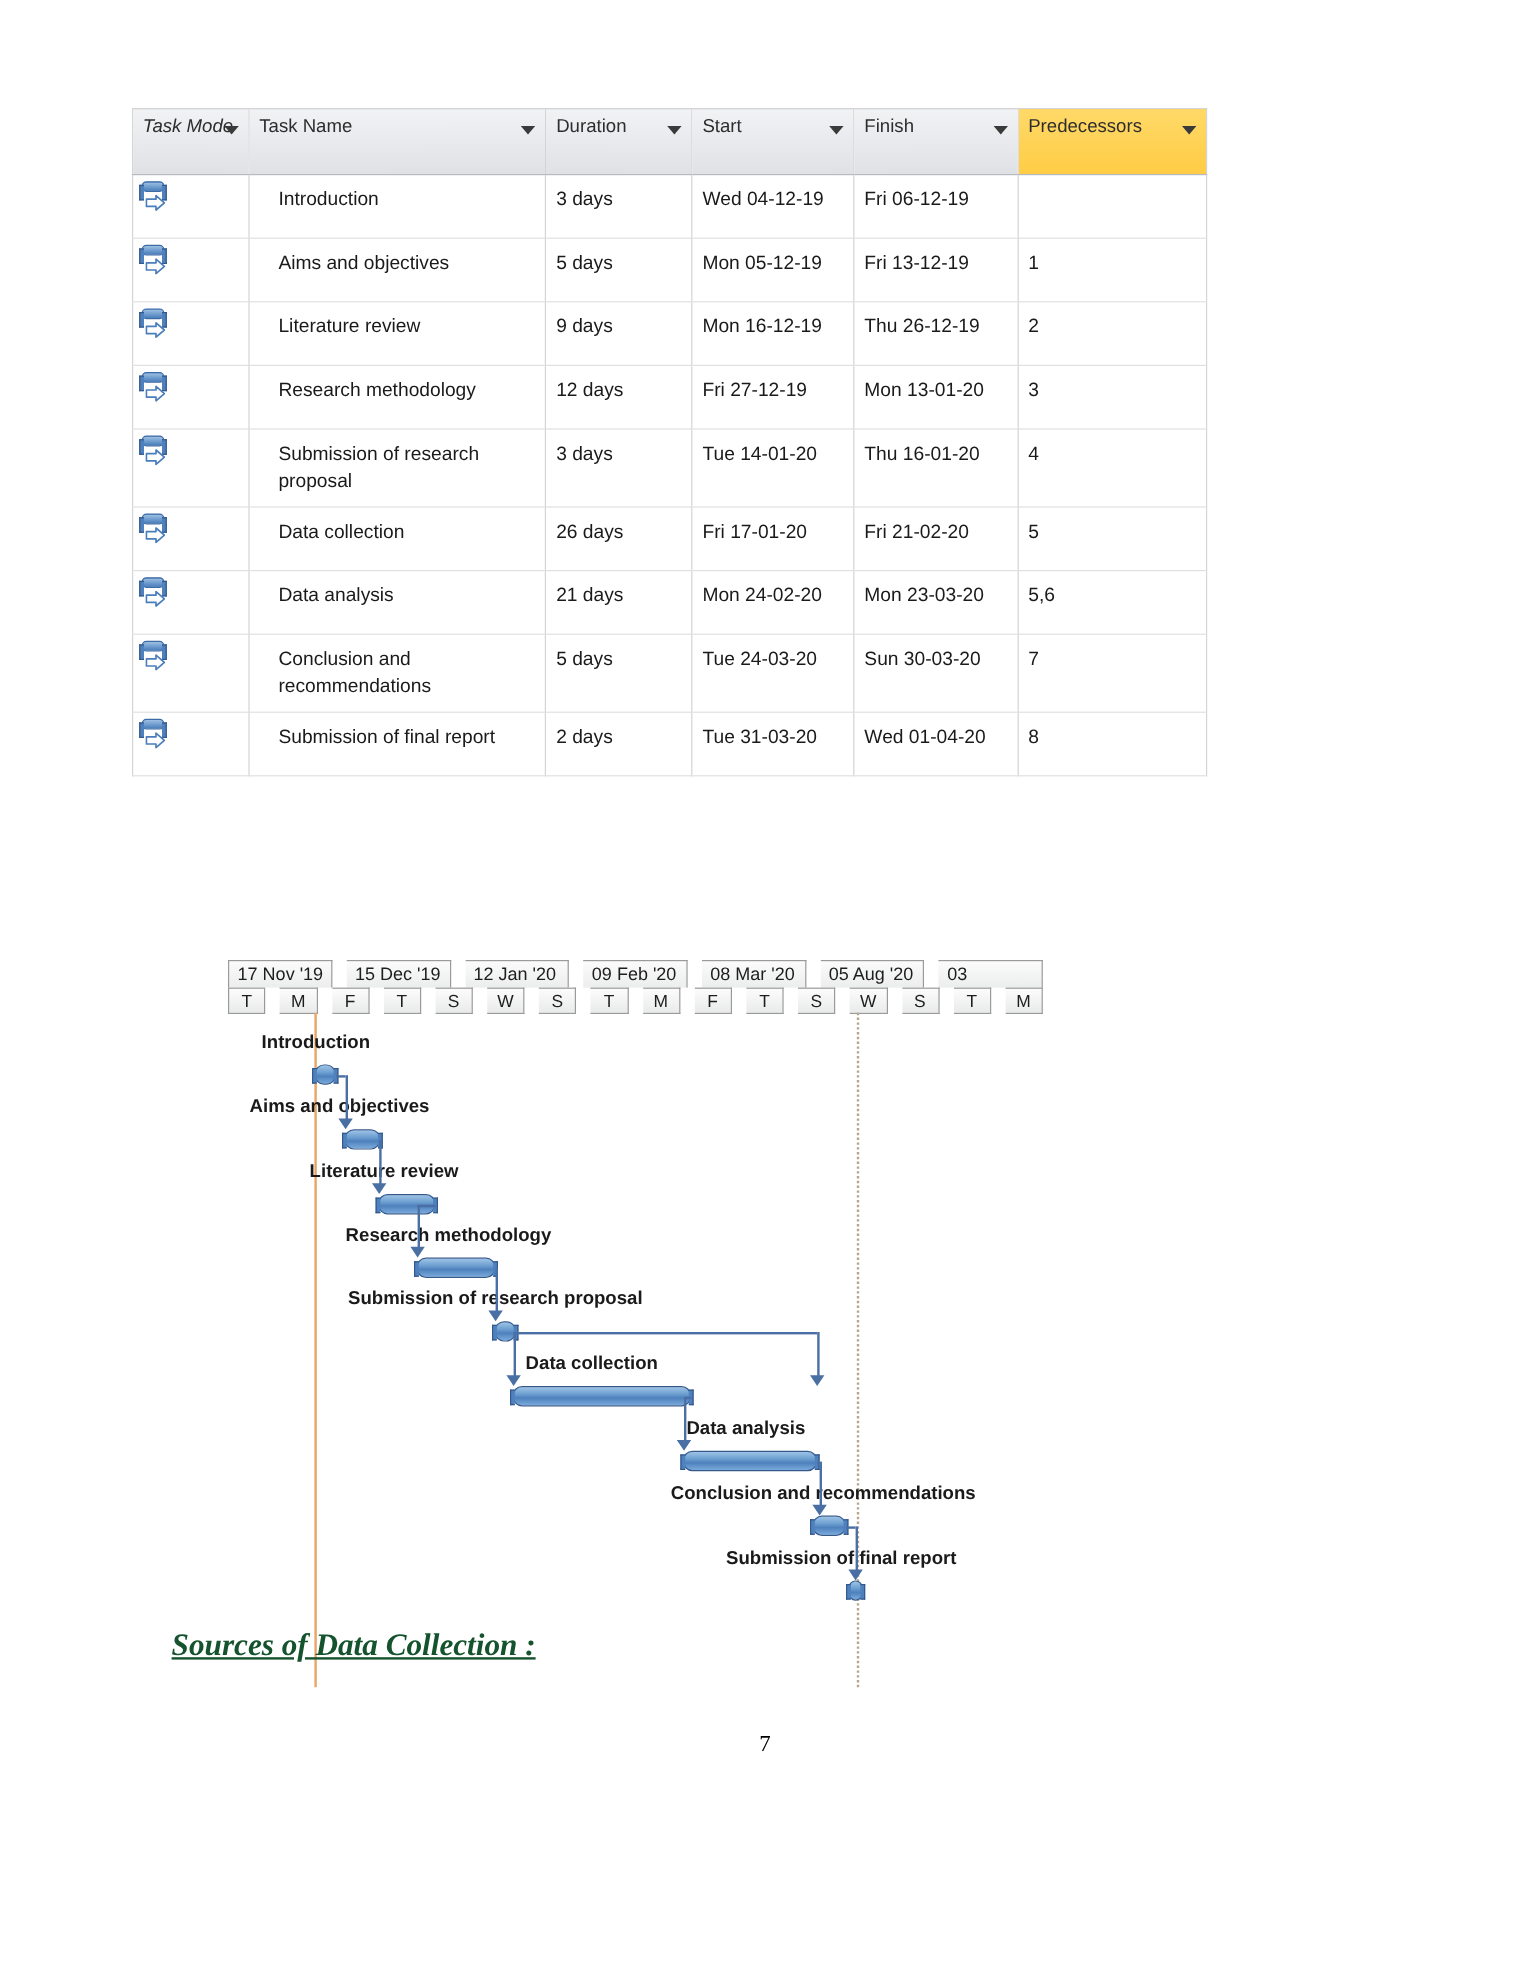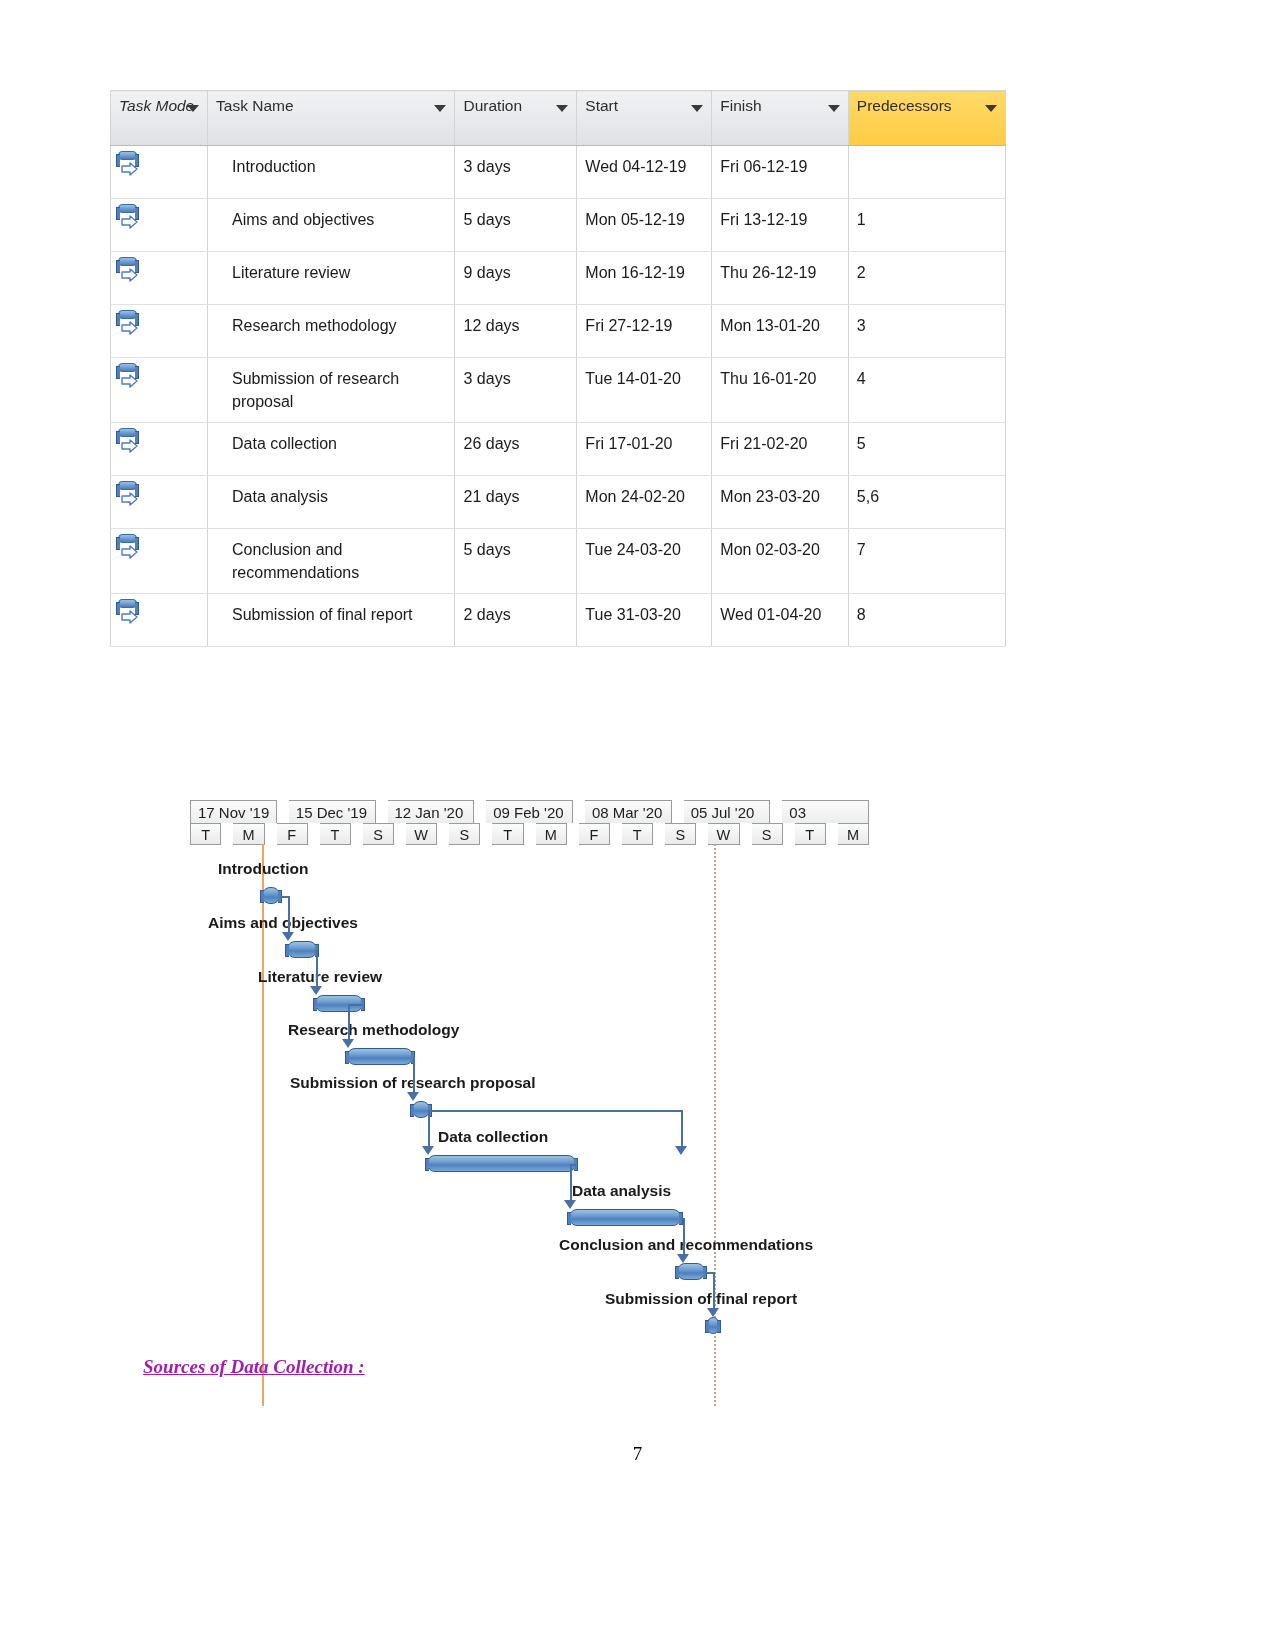--- a/index.html
+++ b/index.html
@@ -59,21 +59,21 @@
   .bar::before{content:"";position:absolute;left:-3px;top:2px;width:3px;height:11px;background:#4e81bd;border:1px solid #36598c;border-right:none;}
   .bar::after{content:"";position:absolute;right:-3px;top:2px;width:3px;height:11px;background:#4e81bd;border:1px solid #36598c;border-left:none;}
 
   .lnk-v{position:absolute;width:1.6px;background:#4a6fa5;}
   .lnk-h{position:absolute;height:1.6px;background:#4a6fa5;}
   .lnk-arrow{position:absolute;width:0;height:0;
       border-left:6px solid transparent;border-right:6px solid transparent;border-top:9px solid #4a6fa5;}
 
   
   .sources-heading{position:absolute;left:143px;top:1356px;font-family:"Liberation Serif",serif;
-      font-size:19px;font-weight:bold;font-style:italic;color:#a21caf;text-decoration:underline;white-space:nowrap;}
+      font-size:26px;font-weight:bold;font-style:italic;color:#14532d;text-decoration:underline;white-space:nowrap;}
   .page-num{position:absolute;left:0;top:1443px;width:1275px;text-align:center;
       font-family:"Liberation Serif",serif;font-size:19px;color:#000;}
 </style>
 </head>
 <body>
 
 <table class="proj-table">
   <thead>
     <tr>
       <th class="c-mode">
@@ -173,21 +173,21 @@
         <td>Mon 23-03-20</td>
         <td>5,6</td>
       </tr>
       <tr>
         <td class="modecell"><span class="mode-icon"><span class="bar"></span><svg class="arw" viewBox="0 0 17 14">
               <path d="M1 4 H9 V1 L16 7 L9 13 V10 H1 Z" fill="#ffffff" stroke="#4a7ebb" stroke-width="1.4" stroke-linejoin="round"></path>
             </svg></span></td>
         <td class="name">Conclusion and recommendations</td>
         <td>5 days</td>
         <td>Tue 24-03-20</td>
-        <td>Mon 02-03-20</td>
+        <td>Sun 30-03-20</td>
         <td>7</td>
       </tr>
       <tr>
         <td class="modecell"><span class="mode-icon"><span class="bar"></span><svg class="arw" viewBox="0 0 17 14">
               <path d="M1 4 H9 V1 L16 7 L9 13 V10 H1 Z" fill="#ffffff" stroke="#4a7ebb" stroke-width="1.4" stroke-linejoin="round"></path>
             </svg></span></td>
         <td class="name">Submission of final report</td>
         <td>2 days</td>
         <td>Tue 31-03-20</td>
         <td>Wed 01-04-20</td>
@@ -198,21 +198,21 @@
 
 <div class="gantt">
 
   <div class="tl">
     <div class="tl-row" id="tl-months">
         <div class="tl-month tl-left-edge" style="width: 97px;">17 Nov '19</div>
         <div class="tl-month" style="width: 97px;">15 Dec '19</div>
         <div class="tl-month" style="width: 97px;">12 Jan '20</div>
         <div class="tl-month" style="width: 97px;">09 Feb '20</div>
         <div class="tl-month" style="width: 97px;">08 Mar '20</div>
-        <div class="tl-month" style="width: 97px;">05 Jul '20</div>
+        <div class="tl-month" style="width: 97px;">05 Aug '20</div>
         <div class="tl-month" style="width: 97px;">03 </div>
       </div>
     <div class="tl-row" id="tl-days">
         <div class="tl-day tl-left-edge" style="width: 42.4375px;">T</div>
         <div class="tl-day" style="width: 42.4375px;">M</div>
         <div class="tl-day" style="width: 42.4375px;">F</div>
         <div class="tl-day" style="width: 42.4375px;">T</div>
         <div class="tl-day" style="width: 42.4375px;">S</div>
         <div class="tl-day" style="width: 42.4375px;">W</div>
         <div class="tl-day" style="width: 42.4375px;">S</div>

